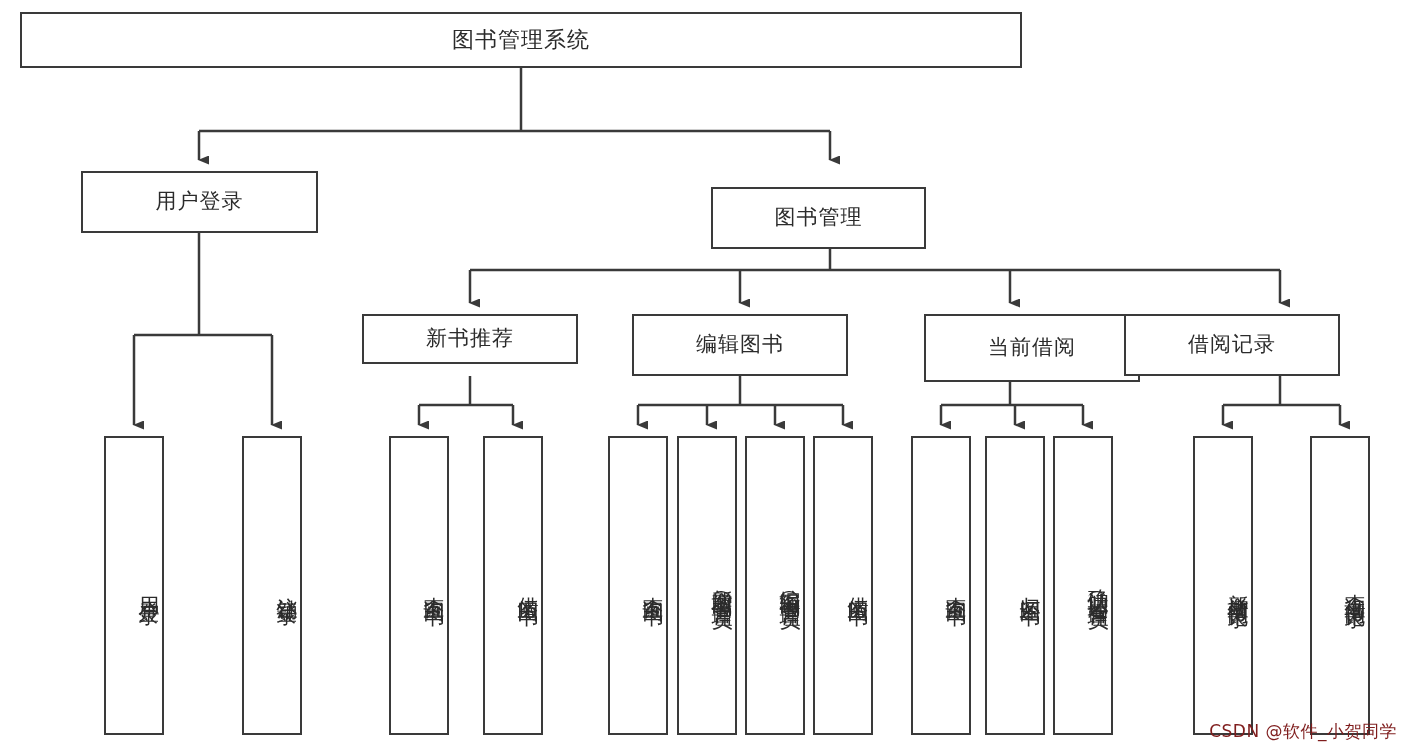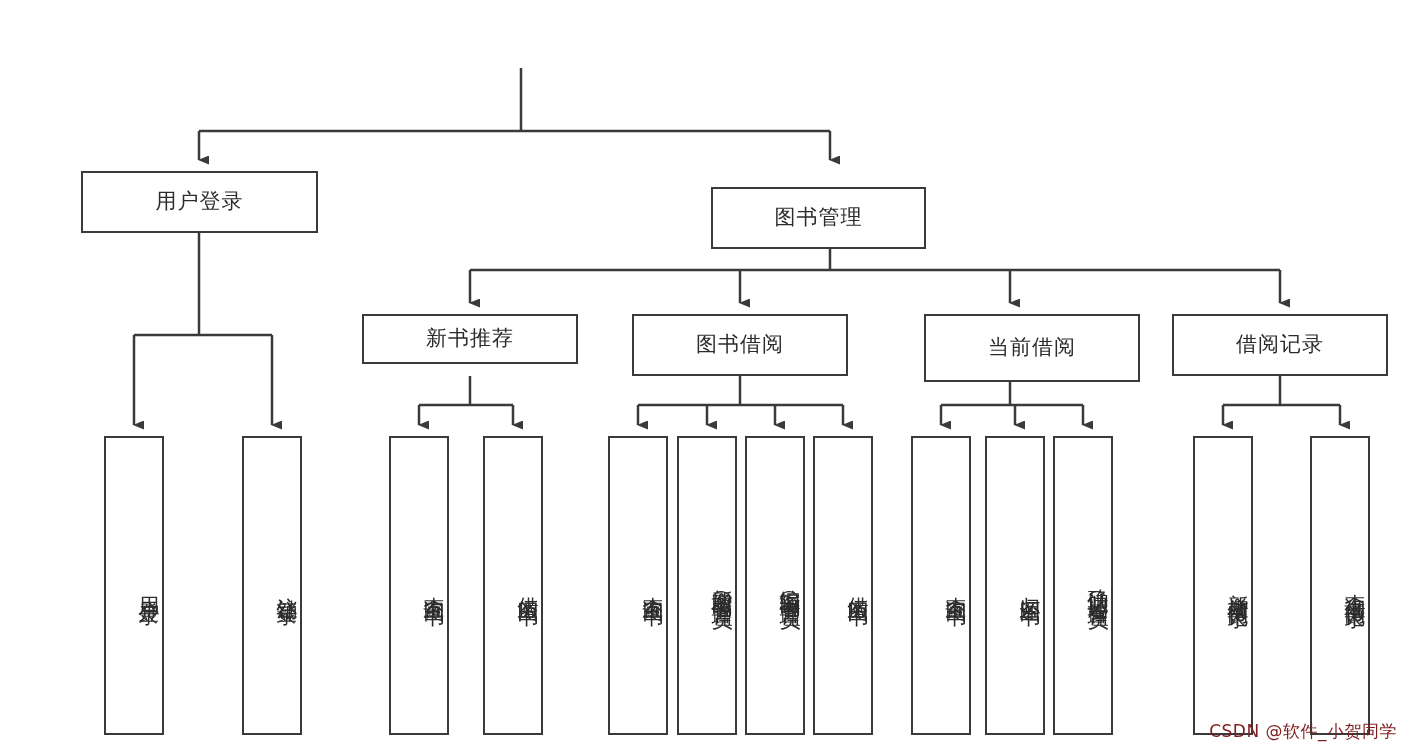--- a/index.html
+++ b/index.html
@@ -112,28 +112,29 @@
       <path d="M1015,405 L1015,425" marker-end="url(#arw)"></path>
       <path d="M1083,405 L1083,425" marker-end="url(#arw)"></path>
 
       <path d="M1280,376 L1280,405"></path>
       <path d="M1223,405 L1340,405"></path>
       <path d="M1223,405 L1223,425" marker-end="url(#arw)"></path>
       <path d="M1340,405 L1340,425" marker-end="url(#arw)"></path>
     </g>
   </svg>
 
+  <div class="node horiz root" style="left:20px; top:12px; width:1002px; height:56px;">图书管理系统</div>
 
   <div class="node horiz" style="left:81px; top:171px; width:237px; height:62px;">用户登录</div>
   <div class="node horiz" style="left:711px; top:187px; width:215px; height:62px;">图书管理</div>
 
   <div class="node horiz" style="left:362px; top:314px; width:216px; height:50px;">新书推荐</div>
-  <div class="node horiz" style="left:632px; top:314px; width:216px; height:62px;">图书借阅</div>
+  <div class="node horiz" style="left:632px; top:314px; width:216px; height:62px;">编辑图书</div>
   <div class="node horiz" style="left:924px; top:314px; width:216px; height:68px;">当前借阅</div>
-  <div class="node horiz" style="left:1172px; top:314px; width:216px; height:62px;">借阅记录</div>
+  <div class="node horiz" style="left:1124px; top:314px; width:216px; height:62px;">借阅记录</div>
 
   <div class="node vert" style="left:104px; top:436px; width:60px; height:299px;">用户登录</div>
   <div class="node vert" style="left:242px; top:436px; width:60px; height:299px;">注销登录</div>
 
   <div class="node vert" style="left:389px; top:436px; width:60px; height:299px;">查询图书</div>
   <div class="node vert" style="left:483px; top:436px; width:60px; height:299px;">借阅图书</div>
 
   <div class="node vert" style="left:608px; top:436px; width:60px; height:299px;">查询图书</div>
   <div class="node vert" style="left:677px; top:436px; width:60px; height:299px;">新增图书（管理员）</div>
   <div class="node vert" style="left:745px; top:436px; width:60px; height:299px;">编辑图书（管理员）</div>

